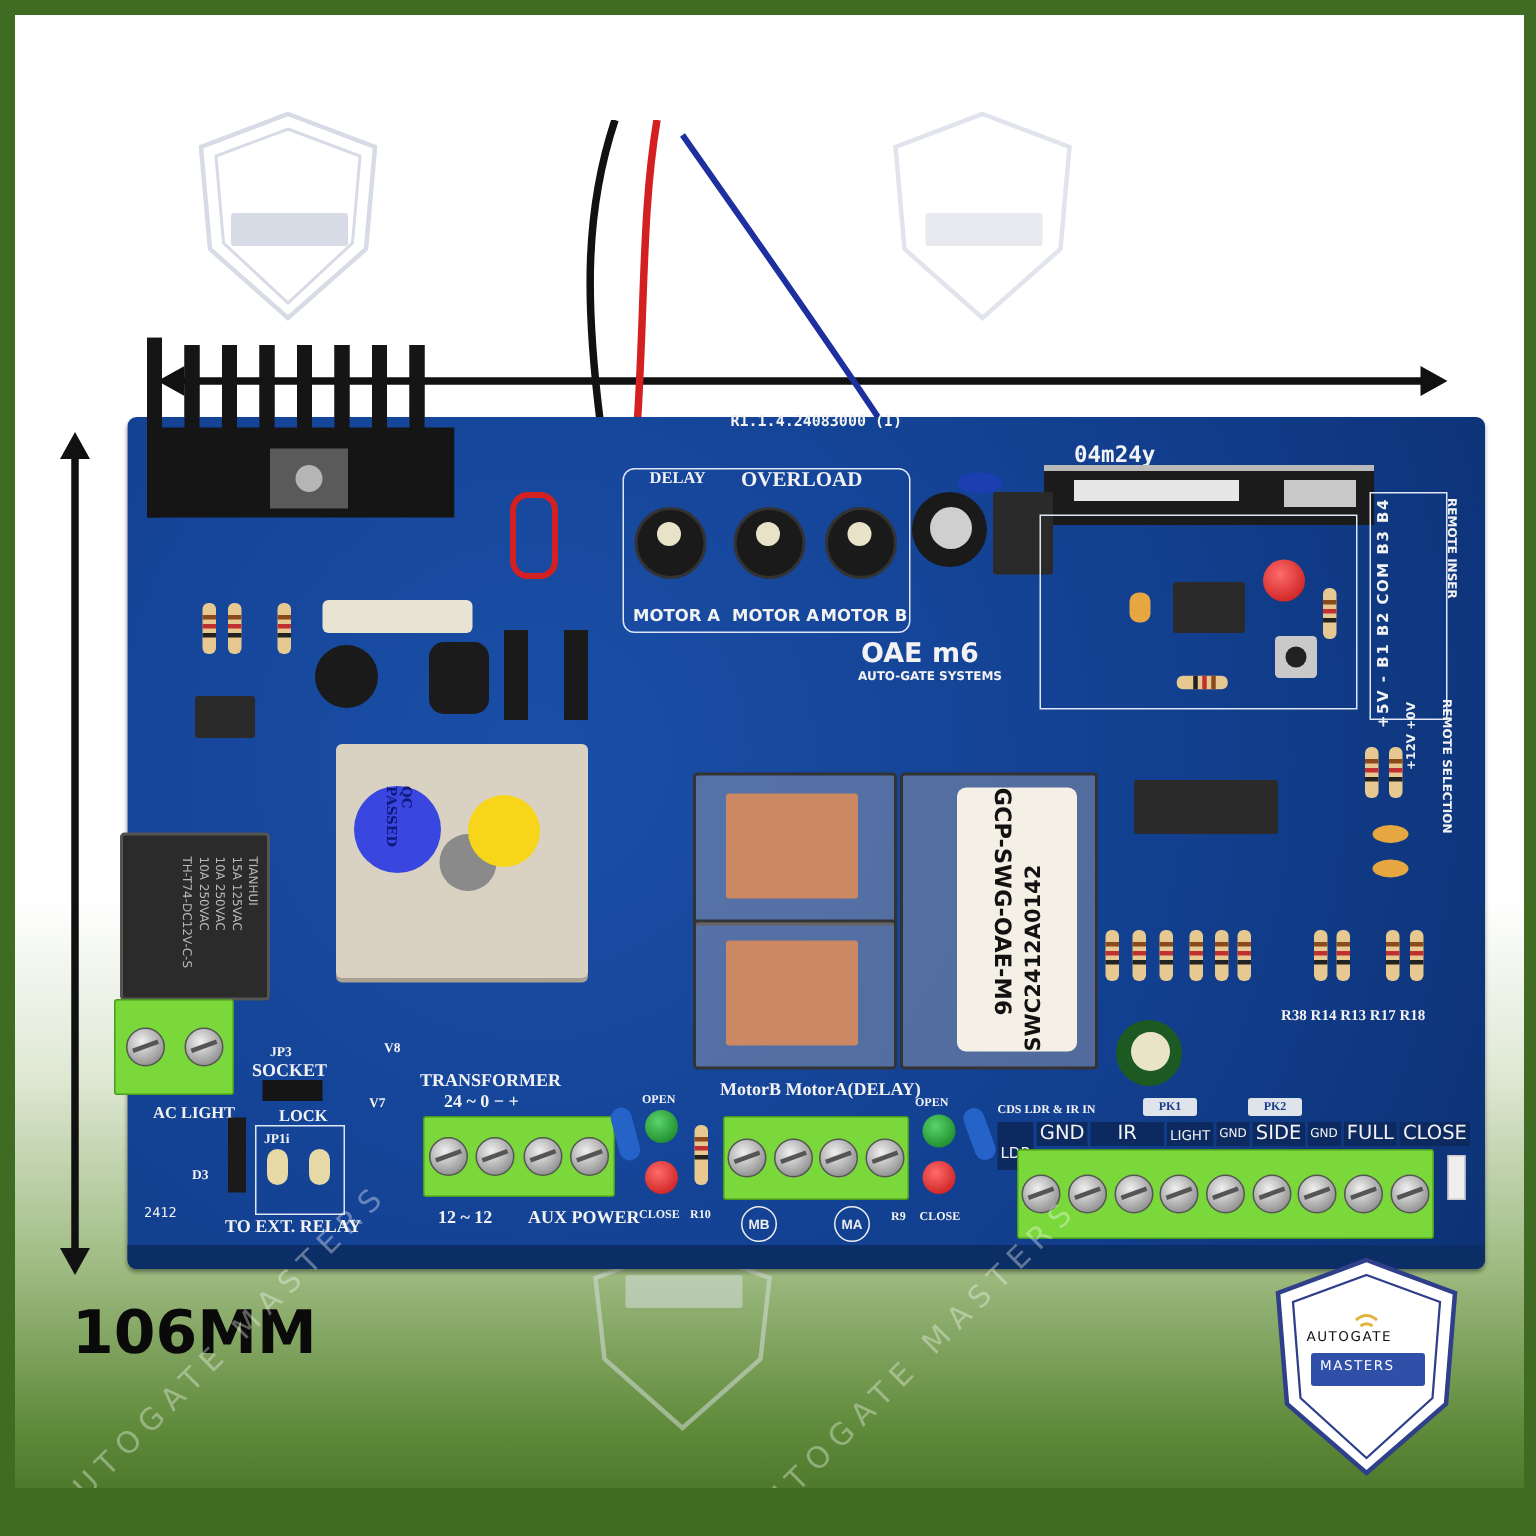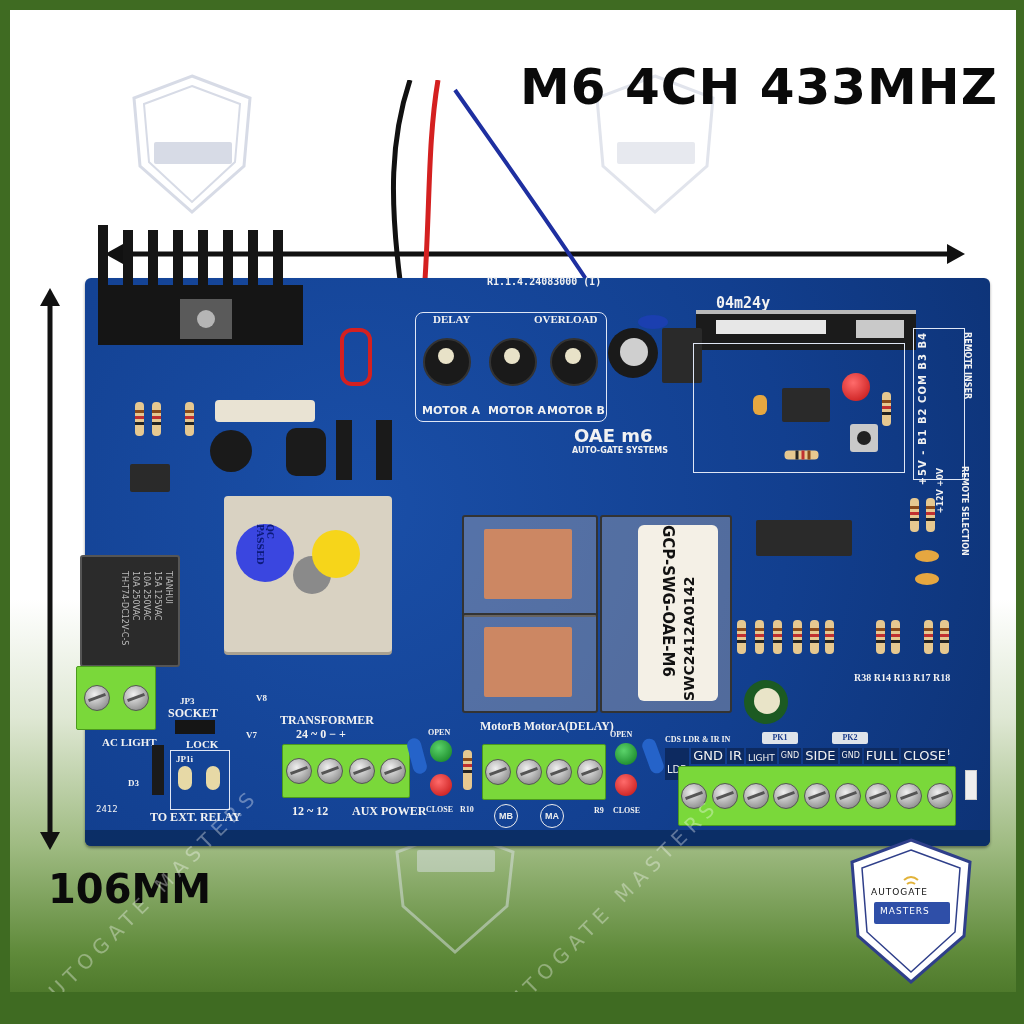--- a/index.html
+++ b/index.html
@@ -53,21 +53,20 @@
   </svg>
   <svg class="shield" style="left:575px;top:60px" width="140" height="150" viewBox="0 0 140 150">
     <path d="M70 6 L128 28 L122 96 L70 142 L18 96 L12 28 Z" fill="none" stroke="#e1e4ec" stroke-width="3"></path>
     <rect x="32" y="72" width="78" height="22" rx="2" fill="#e7e9ef"></rect>
   </svg>
   <svg class="shield" style="left:375px;top:820px" width="140" height="130" viewBox="0 0 140 130">
     <path d="M70 0 L128 22 L122 76 L70 122 L18 76 L12 22 Z" fill="none" stroke="rgba(220,225,230,.5)" stroke-width="3"></path>
     <rect x="32" y="20" width="78" height="22" rx="2" fill="rgba(220,225,230,.5)"></rect>
   </svg>
 
-  <div class="abs title1">M6 4CH 433MHZ</div>
 
   <svg class="abs arrowh" style="top:232px;height:24px" viewBox="0 0 860 24" preserveAspectRatio="none">
     <line x1="12" y1="12" x2="848" y2="12" stroke="#111" stroke-width="5"></line>
     <polygon points="0,12 18,2 18,22" fill="#111"></polygon>
     <polygon points="860,12 842,2 842,22" fill="#111"></polygon>
   </svg>
 
   <svg class="abs arrowv" viewBox="0 0 20 562" preserveAspectRatio="none">
     <line x1="10" y1="12" x2="10" y2="550" stroke="#111" stroke-width="5"></line>
     <polygon points="10,0 0,18 20,18" fill="#111"></polygon>
@@ -120,21 +119,21 @@
   <div class="silk mono" style="left:477px;top:266px;font-size:10px;">R1.1.4.24083000 (I)</div>
   <div class="silk mono" style="left:706px;top:284px;font-size:15px;">04m24y</div>
 
   <div class="abs" style="left:686px;top:300px;width:220px;height:36px;background:#1b1b1b;border-top:4px solid #b9b9b9;">
     <div class="abs" style="left:20px;top:6px;width:110px;height:14px;background:#e7e7e7;"></div>
     <div class="abs" style="left:160px;top:6px;width:48px;height:18px;background:#c9c9c9;"></div>
   </div>
 
   <div class="pcb-box" style="left:405px;top:302px;width:190px;height:108px;"></div>
   <div class="silk" style="left:423px;top:303px;font-size:11px;">DELAY</div>
-  <div class="silk" style="left:524px;top:303px;font-size:11px;">OVERLOAD</div>
+  <div class="silk" style="left:484px;top:303px;font-size:14px;">OVERLOAD</div>
 
   <div class="trimmer" style="left:413px;top:328px;"></div>
   <div class="trimmer" style="left:479px;top:328px;"></div>
   <div class="trimmer" style="left:540px;top:328px;"></div>
 
   <div class="silk" style="left:412px;top:394px;font-size:11px;font-family:'DejaVu Sans',sans-serif;">MOTOR A</div>
   <div class="silk" style="left:478px;top:394px;font-size:11px;font-family:'DejaVu Sans',sans-serif;">MOTOR A</div>
   <div class="silk" style="left:537px;top:394px;font-size:11px;font-family:'DejaVu Sans',sans-serif;">MOTOR B</div>
 
   <div class="cap" style="left:598px;top:318px;width:50px;height:50px;background:#1a1a1a;"></div>
@@ -271,37 +270,37 @@
   <div class="resistor" style="left:453px;top:740px;height:40px;"></div>
 
   <div class="silk" style="left:470px;top:709px;font-size:12px;">MotorB MotorA(DELAY)</div>
   <div class="terminal" style="left:472px;top:734px;width:122px;height:54px;">
     <div class="screw"></div>
     <div class="screw"></div>
     <div class="screw"></div>
     <div class="screw"></div>
   </div>
   <div class="cap" style="left:484px;top:794px;width:22px;height:22px;border:1.5px solid #eee;display:flex;align-items:center;justify-content:center;color:#eee;font-size:9px;font-weight:bold;">MB</div>
-  <div class="cap" style="left:530px;top:794px;width:22px;height:22px;border:1.5px solid #eee;display:flex;align-items:center;justify-content:center;color:#eee;font-size:9px;font-weight:bold;">MA</div>
+  <div class="cap" style="left:546px;top:794px;width:22px;height:22px;border:1.5px solid #eee;display:flex;align-items:center;justify-content:center;color:#eee;font-size:9px;font-weight:bold;">MA</div>
   <div class="silk" style="left:584px;top:796px;font-size:8px;">R9</div>
 
   <div class="silk" style="left:600px;top:720px;font-size:8px;">OPEN</div>
   <div class="led" style="left:605px;top:733px;background:radial-gradient(circle at 40% 35%,#5bd36a,#0d7a1e);"></div>
   <div class="led" style="left:605px;top:764px;background:radial-gradient(circle at 40% 35%,#ff6b6b,#c01010);"></div>
   <div class="silk" style="left:603px;top:796px;font-size:8px;">CLOSE</div>
   <div class="abs" style="left:636px;top:728px;width:14px;height:36px;background:#2563c9;border-radius:7px;transform:rotate(-20deg);"></div>
 
   <div class="silk" style="left:655px;top:725px;font-size:8px;">CDS LDR &amp; IR IN</div>
   <div class="abs" style="left:752px;top:722px;width:36px;height:12px;background:#dfe4ea;border-radius:2px;font-size:8px;color:#1a3a8a;font-weight:bold;text-align:center;line-height:12px;font-family:'Liberation Serif',serif;">PK1</div>
   <div class="abs" style="left:822px;top:722px;width:36px;height:12px;background:#dfe4ea;border-radius:2px;font-size:8px;color:#1a3a8a;font-weight:bold;text-align:center;line-height:12px;font-family:'Liberation Serif',serif;">PK2</div>
   <div class="silk" style="left:926px;top:738px;font-size:8px;">D13</div>
   <div class="abs" style="left:655px;top:738px;height:16px;display:flex;gap:2px;">
     <span class="silk" style="position:static;background:#0d2a60;padding:16px 2px;font-size:10px;font-family:'DejaVu Sans',sans-serif;font-weight:normal;">LDR</span>
     <span class="silk" style="position:static;background:#0d2a60;padding:0 2px;font-size:13px;font-family:'DejaVu Sans',sans-serif;font-weight:normal;">GND</span>
-    <span class="silk" style="position:static;background:#0d2a60;padding:0 2px;font-size:13px;font-family:'DejaVu Sans',sans-serif;font-weight:normal;">IR</span>
+    <span class="silk" style="position:static;background:#0d2a60;padding:0 18px;font-size:13px;font-family:'DejaVu Sans',sans-serif;font-weight:normal;">IR</span>
     <span class="silk" style="position:static;background:#0d2a60;padding:2px 2px;font-size:9px;font-family:'DejaVu Sans',sans-serif;font-weight:normal;line-height:16px;">LIGHT</span>
     <span class="silk" style="position:static;background:#0d2a60;padding:0 2px;font-size:8px;font-family:'DejaVu Sans',sans-serif;font-weight:normal;line-height:16px;">GND</span>
     <span class="silk" style="position:static;background:#0d2a60;padding:0 2px;font-size:13px;font-family:'DejaVu Sans',sans-serif;font-weight:normal;">SIDE</span>
     <span class="silk" style="position:static;background:#0d2a60;padding:0 2px;font-size:8px;font-family:'DejaVu Sans',sans-serif;font-weight:normal;line-height:16px;">GND</span>
     <span class="silk" style="position:static;background:#0d2a60;padding:0 2px;font-size:13px;font-family:'DejaVu Sans',sans-serif;font-weight:normal;">FULL</span>
     <span class="silk" style="position:static;background:#0d2a60;padding:0 2px;font-size:13px;font-family:'DejaVu Sans',sans-serif;font-weight:normal;">CLOSE</span>
   </div>
   <div class="terminal" style="left:668px;top:756px;width:276px;height:58px;">
     <div class="screw"></div>
     <div class="screw"></div>

